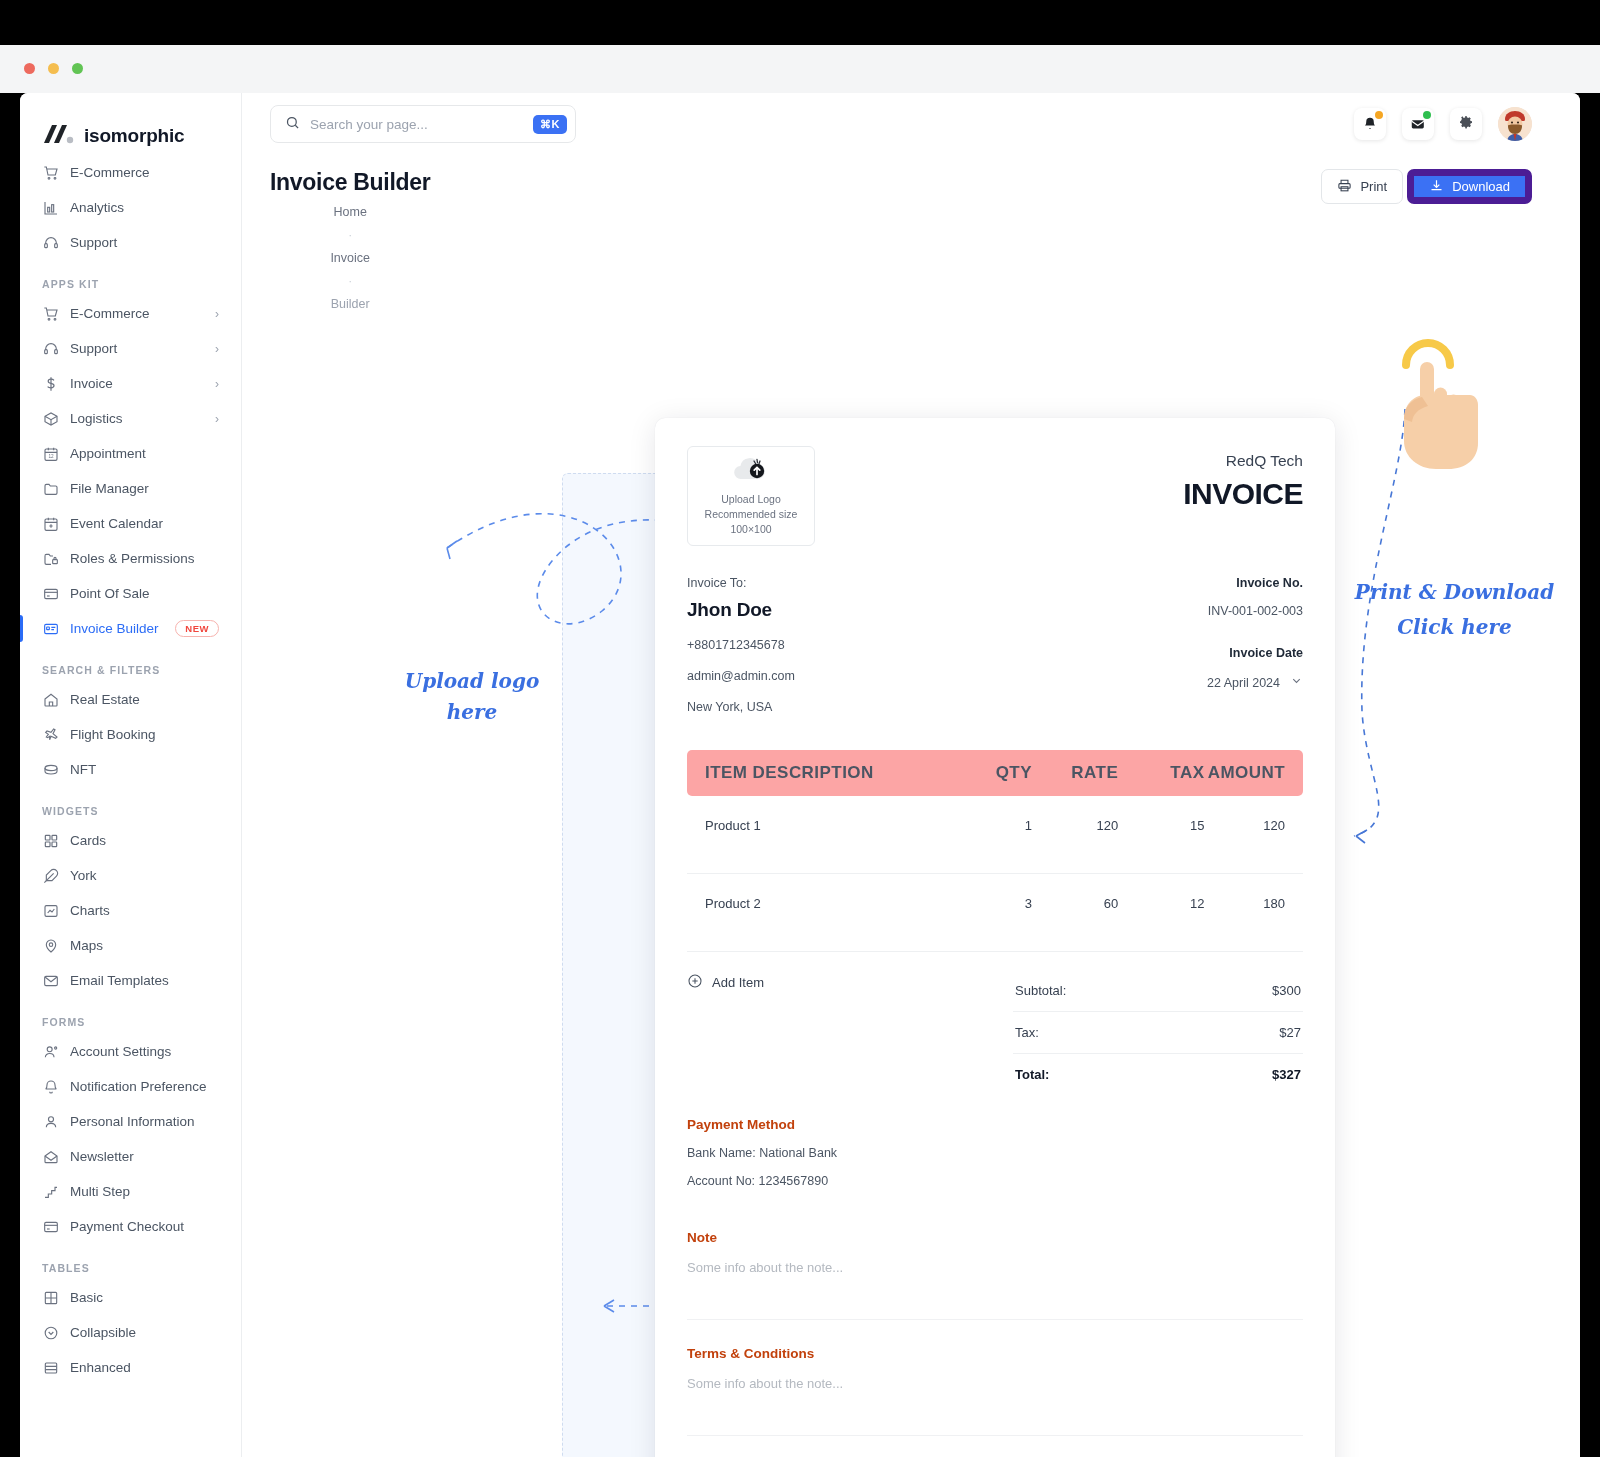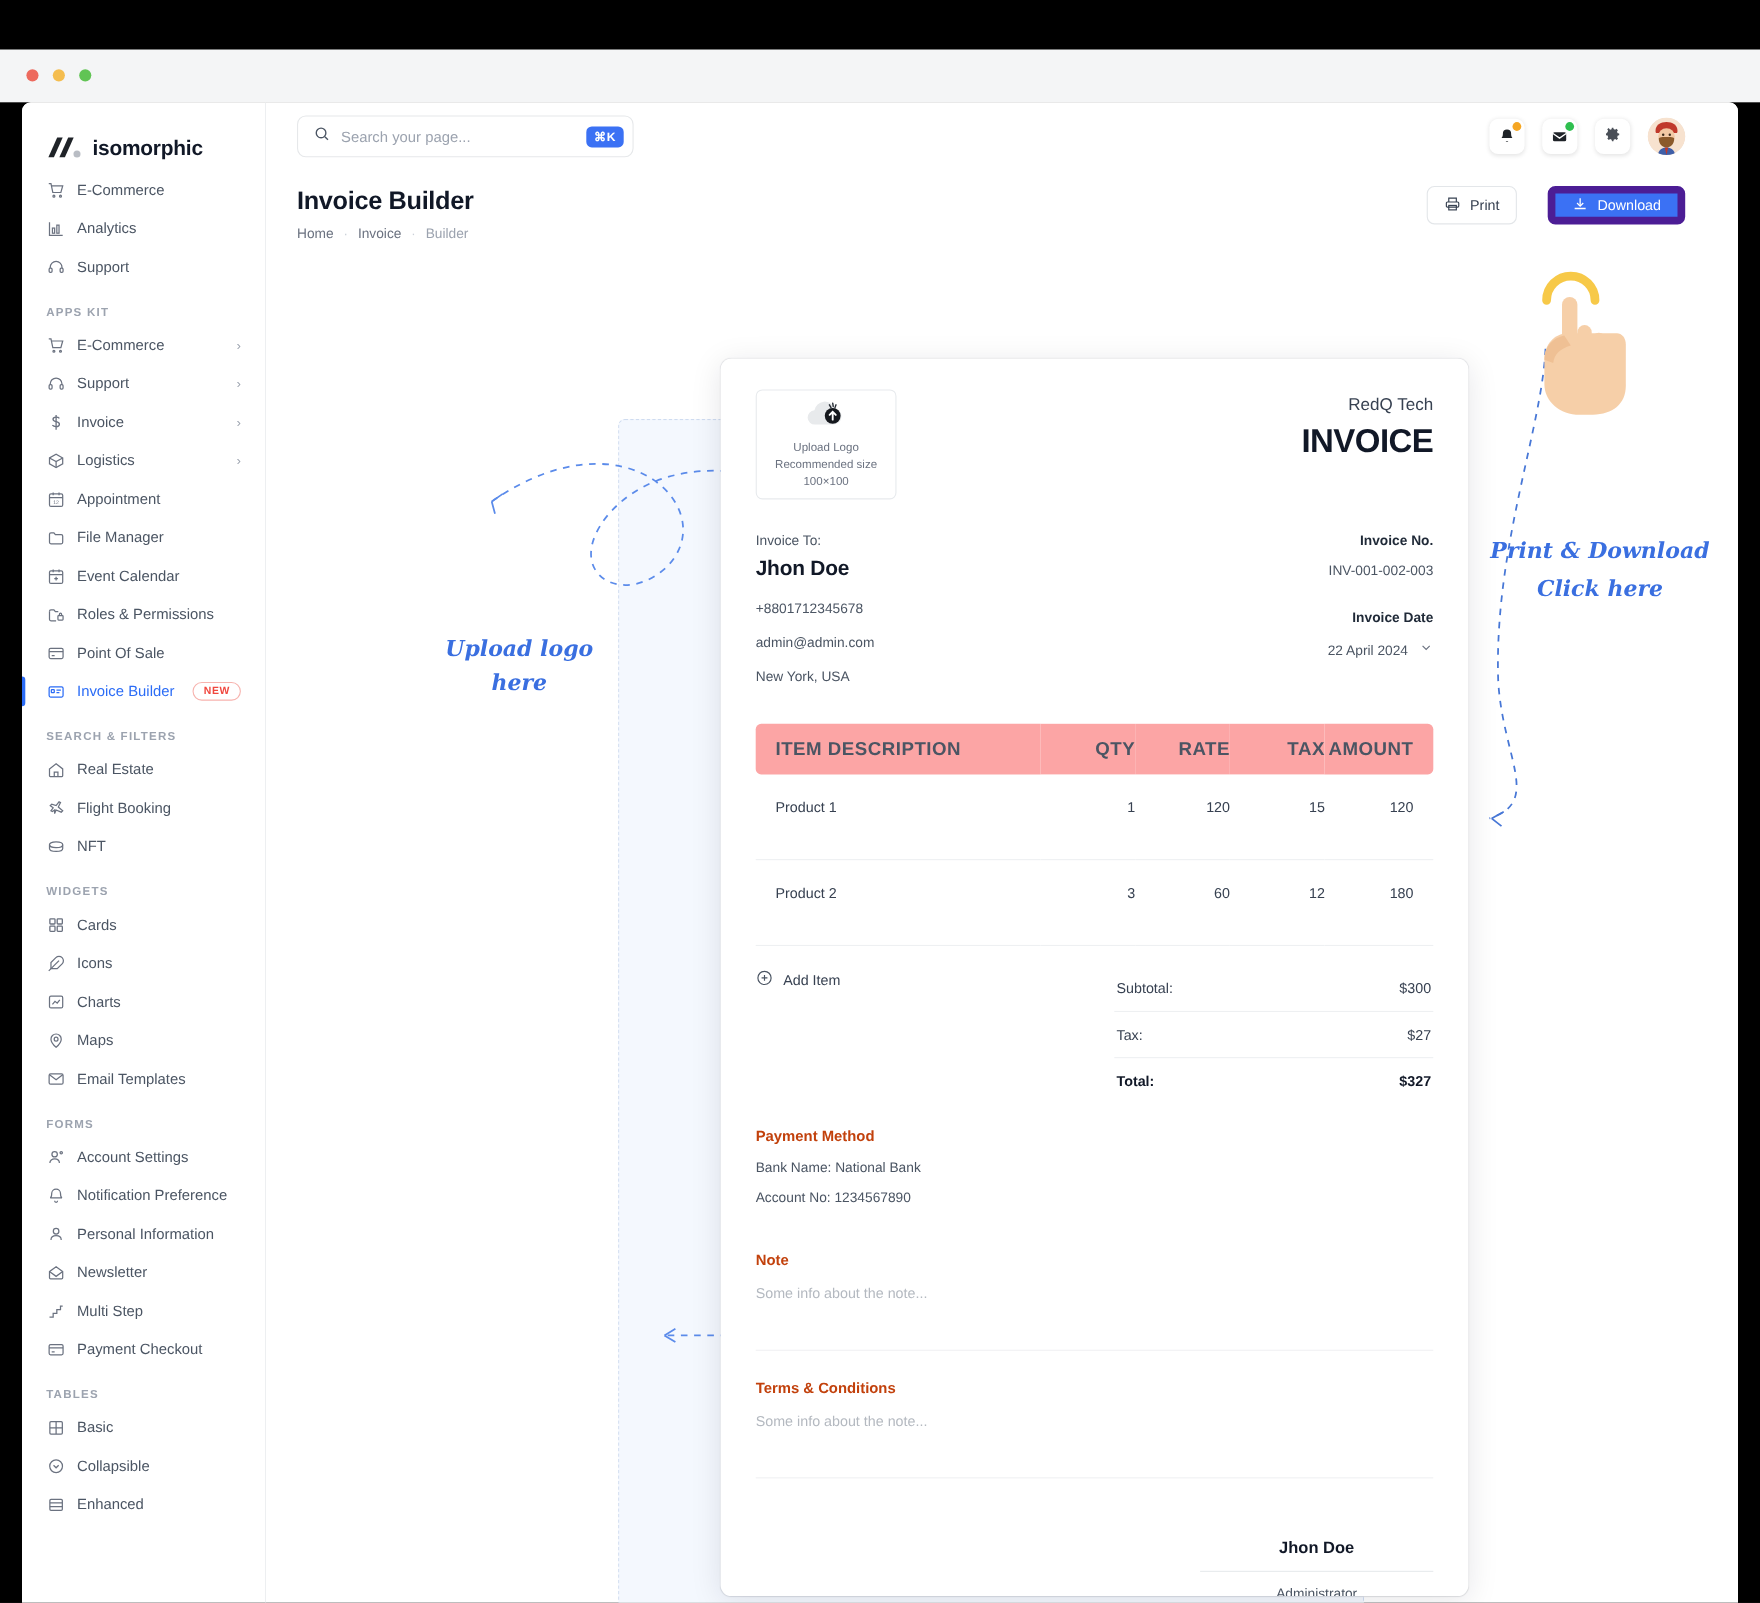--- a/index.html
+++ b/index.html
@@ -99,25 +99,25 @@
   .icon-btn .status {
     position: absolute; top: 3px; right: 3px; width: 8px; height: 8px; border-radius: 50%;
   }
   .avatar {
     width: 34px; height: 34px; border-radius: 50%; overflow: hidden; cursor: pointer;
     background: #f0e0d2;
   }
 
   .page-head { display: flex; align-items: flex-start; padding: 14px 48px 0 28px; }
   .page-title { font-size: 23px; font-weight: 700; color: #111827; letter-spacing: -.3px; }
-  .breadcrumb { display: flex; align-items: center; gap: 9px; margin-top: 9px; font-size: 12.5px; }
+  .breadcrumb { display: flex; align-items: center; gap: 9px; margin-top: 9px; font-size: 12.5px; flex-direction: column; }
   .breadcrumb a { color: #6b7280; text-decoration: none; cursor: pointer; }
   .breadcrumb .sep { color: #cbd1d8; font-size: 12px; }
   .breadcrumb .cur { color: #9ca3af; }
-  .head-actions { margin-left: auto; display: flex; gap: 28px; align-items: center; }
+  .head-actions { margin-left: auto; display: flex; gap: 4px; align-items: center; }
   .btn {
     display: inline-flex; align-items: center; gap: 8px; height: 35px;
     border-radius: 7px; font-size: 13px; font-weight: 500; cursor: pointer; padding: 0 15px;
   }
   .btn-outline { background: #fff; border: 1px solid #e3e6e9; color: #374151; }
   .btn-primary { background: #3b71f4; border: 7px solid #4c1d95; color: #fff; }
 
   
   .canvas { position: relative; width: 1338px; height: 1180px; }
 
@@ -418,21 +418,21 @@
               </span>
             <span class="lbl">Cards</span>
           </div>
           <div class="nav-item">
             <span class="ico">
                 <svg width="16" height="16" viewBox="0 0 24 24" fill="none" stroke="currentColor" stroke-width="1.7">
                   <path d="M20.2 3.8a6 6 0 0 0-8.5 0L5 10.5V19h8.5l6.7-6.7a6 6 0 0 0 0-8.5z"></path>
                   <path d="M16 8 2 22"></path>
                 </svg>
               </span>
-            <span class="lbl">Icons</span>
+            <span class="lbl">York</span>
           </div>
           <div class="nav-item">
             <span class="ico">
                 <svg width="16" height="16" viewBox="0 0 24 24" fill="none" stroke="currentColor" stroke-width="1.7">
                   <rect x="3" y="4" width="18" height="16" rx="2"></rect>
                   <path d="M7 15l3.5-4 3 2.5L17 9"></path>
                 </svg>
               </span>
             <span class="lbl">Charts</span>
           </div>

